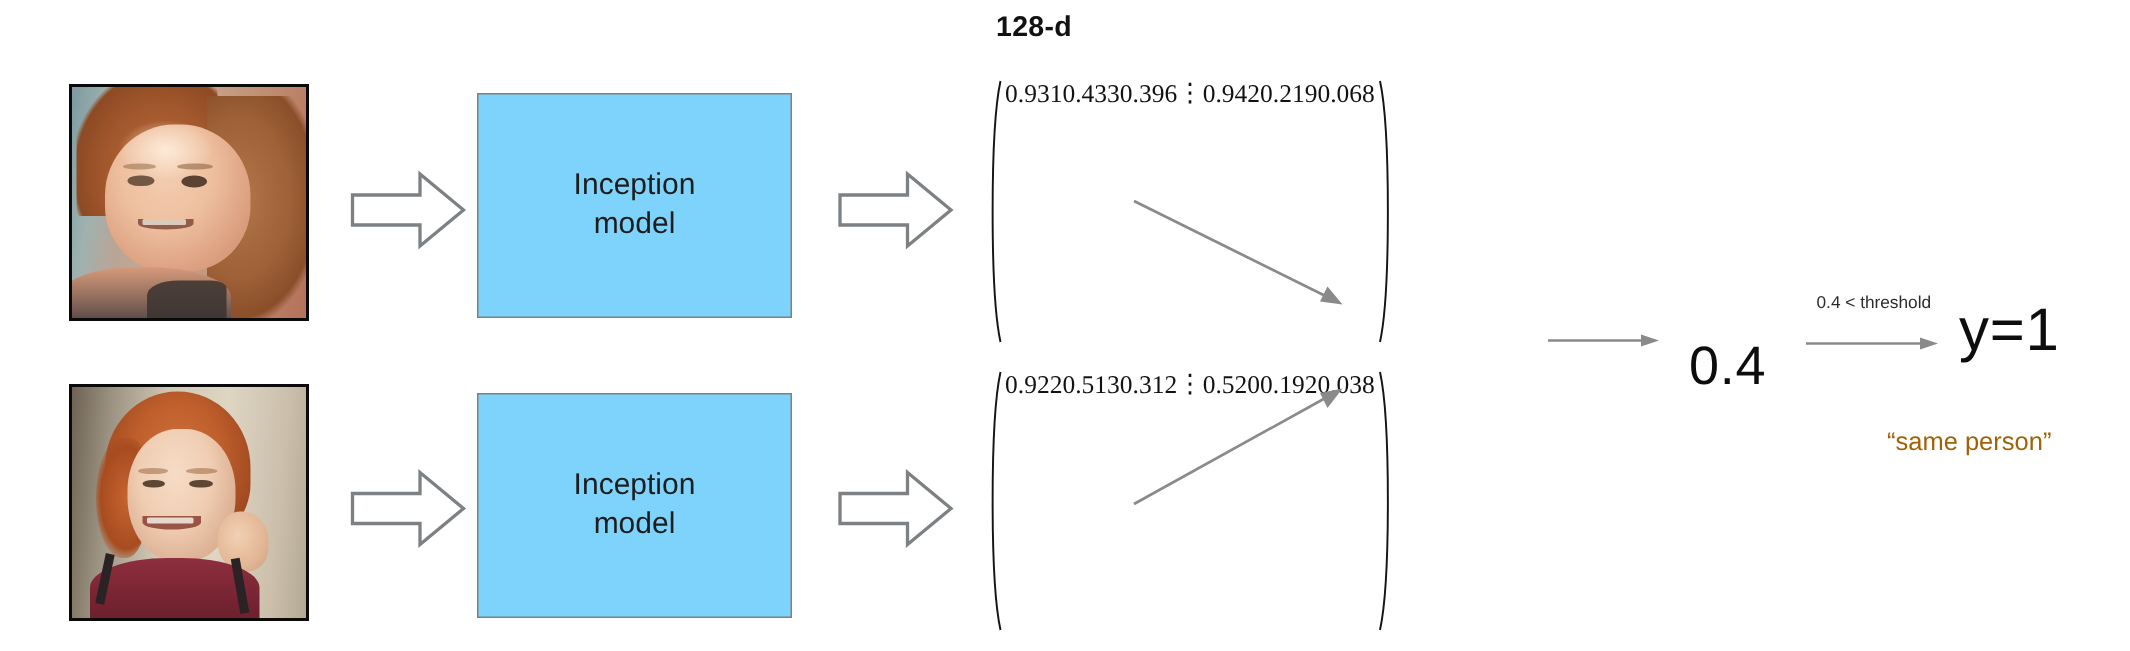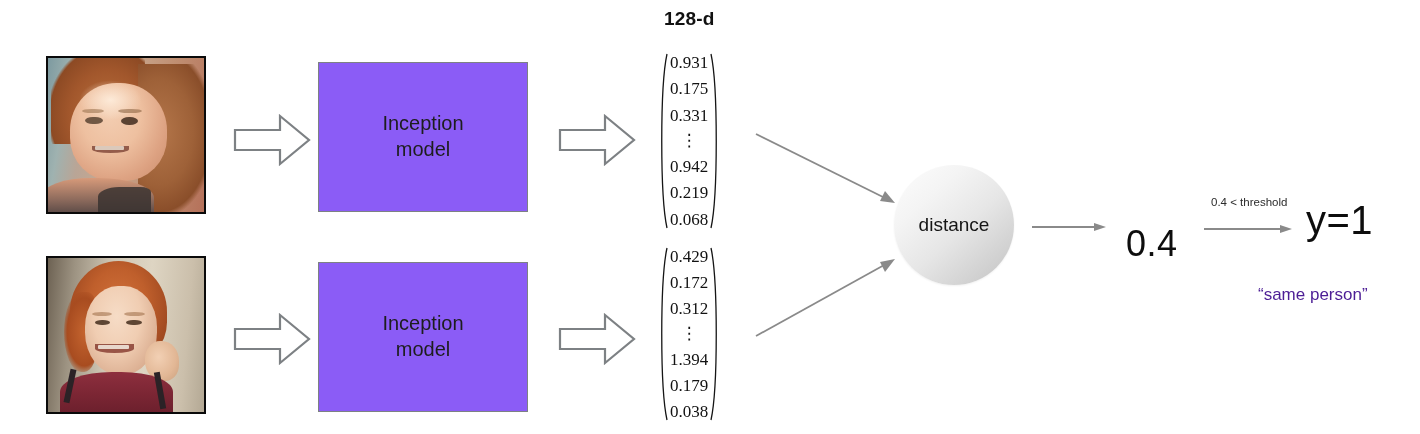--- a/index.html
+++ b/index.html
@@ -87,21 +87,21 @@
     position:absolute;left:8%;bottom:-2%;width:72%;height:28%;
     border-radius:46% 46% 0 0;
     background:linear-gradient(180deg,#8d2f3e 0%, #7c2634 50%, #6a1f2c 100%);
   }
   .p2-strapL{position:absolute;left:12%;bottom:6%;width:4%;height:22%;background:#2b2226;transform:rotate(12deg);}
   .p2-strapR{position:absolute;left:70%;bottom:2%;width:4%;height:24%;background:#2b2226;transform:rotate(-10deg);}
 
   
   .model-box{
     position:absolute;width:210px;height:150px;
-    border:1.6px solid #7d8184;background:#8b5cf6;box-sizing:border-box;
+    border:1.6px solid #7d8184;background:#7dd3fc;box-sizing:border-box;
     display:flex;align-items:center;justify-content:center;
   }
   .model-box .label{
     font-size:20px;color:#1d1d1d;line-height:1.28;text-align:center;
     font-family:"Liberation Sans", sans-serif;font-weight:400;
   }
 
   
   .block-arrow{position:absolute;}
   .block-arrow svg{display:block;}
@@ -110,21 +110,21 @@
   .dim-label{
     position:absolute;font-size:19px;font-weight:bold;color:#111111;
     letter-spacing:.2px;
   }
 
   
   .vector{position:absolute;display:flex;align-items:stretch;}
   .vector .paren{width:13px;position:relative;}
   .vector .paren svg{display:block;height:100%;width:13px;}
   .vector .nums{
-    display:flex;flex-direction:column;justify-content:space-between;
+    display:flex;flex-direction:row;justify-content:space-between;
     padding:2px 1px;font-family:"Liberation Serif", serif;
     font-size:17px;color:#121212;line-height:1;
   }
   .vector .nums span{display:block;text-align:center;}
   .vector .nums .vdots{font-size:17px;letter-spacing:0;line-height:.9;}
 
   
   .thin-arrow{position:absolute;}
   .thin-arrow svg{display:block;overflow:visible;}
 
@@ -134,21 +134,21 @@
     background:linear-gradient(138deg,#fdfdfd 0%, #f4f4f4 28%, #e6e6e6 55%, #d2d2d2 80%, #c2c2c2 100%);
     display:flex;align-items:center;justify-content:center;
     box-shadow:0 1px 2px rgba(0,0,0,.06);
   }
   .distance-circle .txt{font-size:19px;color:#141414;}
 
   
   .score{position:absolute;font-size:36px;color:#0d0d0d;letter-spacing:.5px;}
   .yval{position:absolute;font-size:40px;color:#0d0d0d;letter-spacing:.5px;}
   .thr-label{position:absolute;font-size:11.5px;color:#2b2b2b;}
-  .quote{position:absolute;font-size:17px;color:#4c1d95;}
+  .quote{position:absolute;font-size:17px;color:#a16207;}
 </style>
 </head>
 <body>
 
 <div class="stage">
 
   <div class="dim-label" style="left:646px;top:8px;">128-d</div>
 
   <div class="photo" style="left:28px;top:56px;">
     <div class="layer p1-bg"></div>
@@ -186,22 +186,22 @@
   </div>
 
   <div class="vector" style="left:638px;top:52px;height:178px;">
     <div class="paren">
       <svg viewBox="0 0 13 178" preserveAspectRatio="none">
         <path d="M11 2 C4 34, 4 144, 11 176" fill="none" stroke="#151515" stroke-width="1.3"></path>
       </svg>
     </div>
     <div class="nums">
       <span>0.931</span>
-      <span>0.175</span>
-      <span>0.331</span>
+      <span>0.433</span>
+      <span>0.396</span>
       <span class="vdots">⋮</span>
       <span>0.942</span>
       <span>0.219</span>
       <span>0.068</span>
     </div>
     <div class="paren">
       <svg viewBox="0 0 13 178" preserveAspectRatio="none">
         <path d="M2 2 C9 34, 9 144, 2 176" fill="none" stroke="#151515" stroke-width="1.3"></path>
       </svg>
     </div>
@@ -243,26 +243,26 @@
     </svg>
   </div>
 
   <div class="vector" style="left:638px;top:246px;height:176px;">
     <div class="paren">
       <svg viewBox="0 0 13 176" preserveAspectRatio="none">
         <path d="M11 2 C4 34, 4 142, 11 174" fill="none" stroke="#151515" stroke-width="1.3"></path>
       </svg>
     </div>
     <div class="nums">
-      <span>0.429</span>
-      <span>0.172</span>
+      <span>0.922</span>
+      <span>0.513</span>
       <span>0.312</span>
       <span class="vdots">⋮</span>
-      <span>1.394</span>
-      <span>0.179</span>
+      <span>0.520</span>
+      <span>0.192</span>
       <span>0.038</span>
     </div>
     <div class="paren">
       <svg viewBox="0 0 13 176" preserveAspectRatio="none">
         <path d="M2 2 C9 34, 9 142, 2 174" fill="none" stroke="#151515" stroke-width="1.3"></path>
       </svg>
     </div>
   </div>
 
   <div class="thin-arrow" style="left:736px;top:130px;">
@@ -272,23 +272,20 @@
     </svg>
   </div>
 
   <div class="thin-arrow" style="left:736px;top:250px;">
     <svg width="150" height="90" viewBox="0 0 150 90">
       <line x1="2" y1="86" x2="132" y2="14" stroke="#8a8a8a" stroke-width="1.8"></line>
       <path d="M141 9 L126 12 L131 22 Z" fill="#8a8a8a"></path>
     </svg>
   </div>
 
-  <div class="distance-circle" style="left:876px;top:165px;">
-    <span class="txt">distance</span>
-  </div>
 
   <div class="thin-arrow" style="left:1014px;top:219px;">
     <svg width="80" height="16" viewBox="0 0 80 16">
       <line x1="0" y1="8" x2="66" y2="8" stroke="#8a8a8a" stroke-width="1.8"></line>
       <path d="M74 8 L62 4 L62 12 Z" fill="#8a8a8a"></path>
     </svg>
   </div>
 
   <div class="score" style="left:1108px;top:203px;margin-top:20px;">0.4</div>
 

